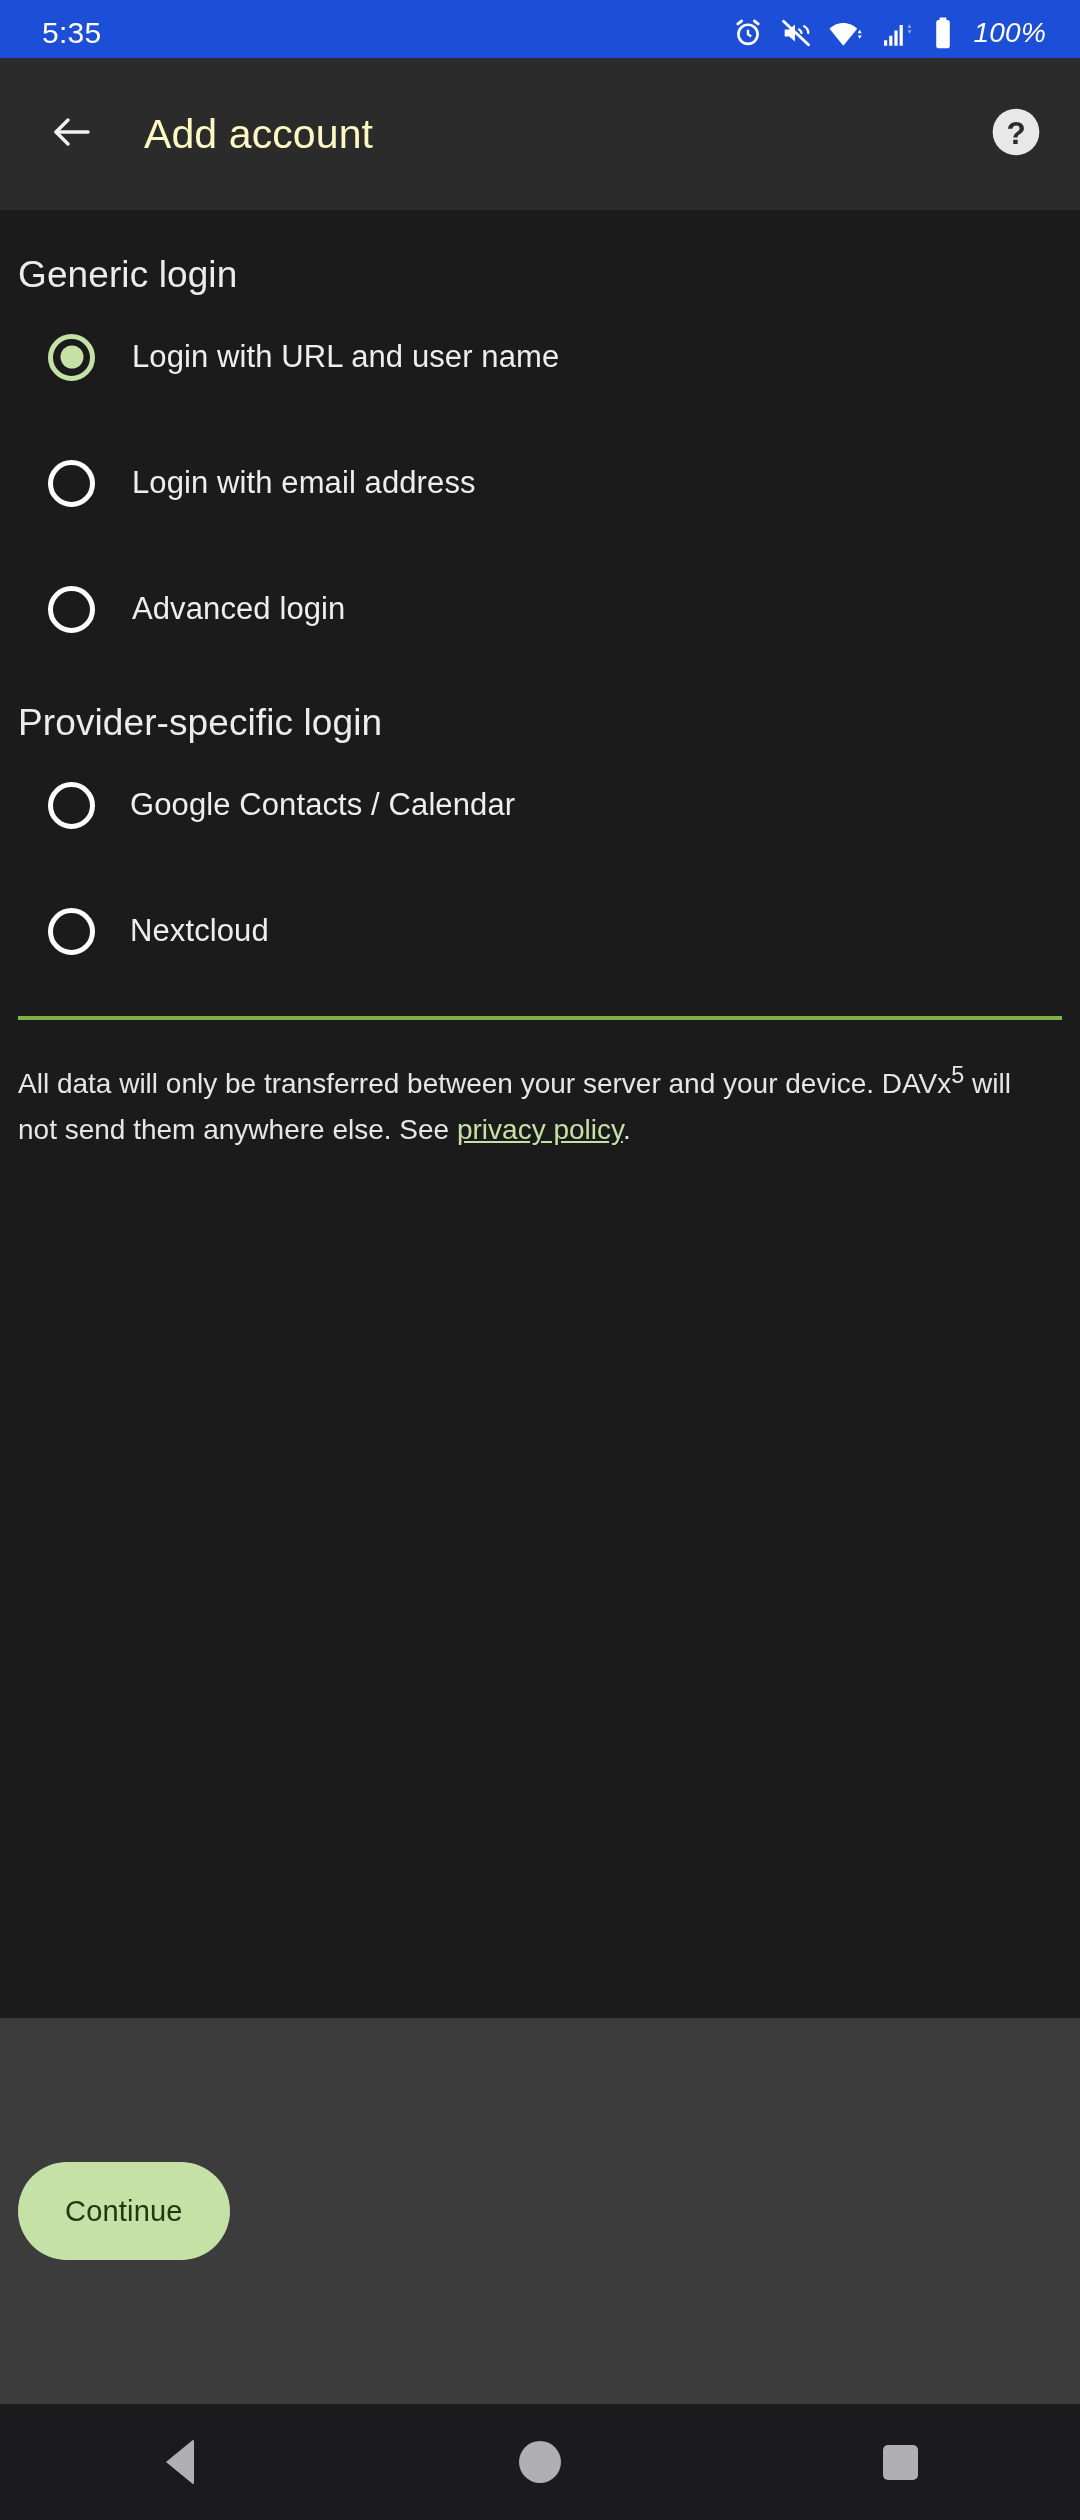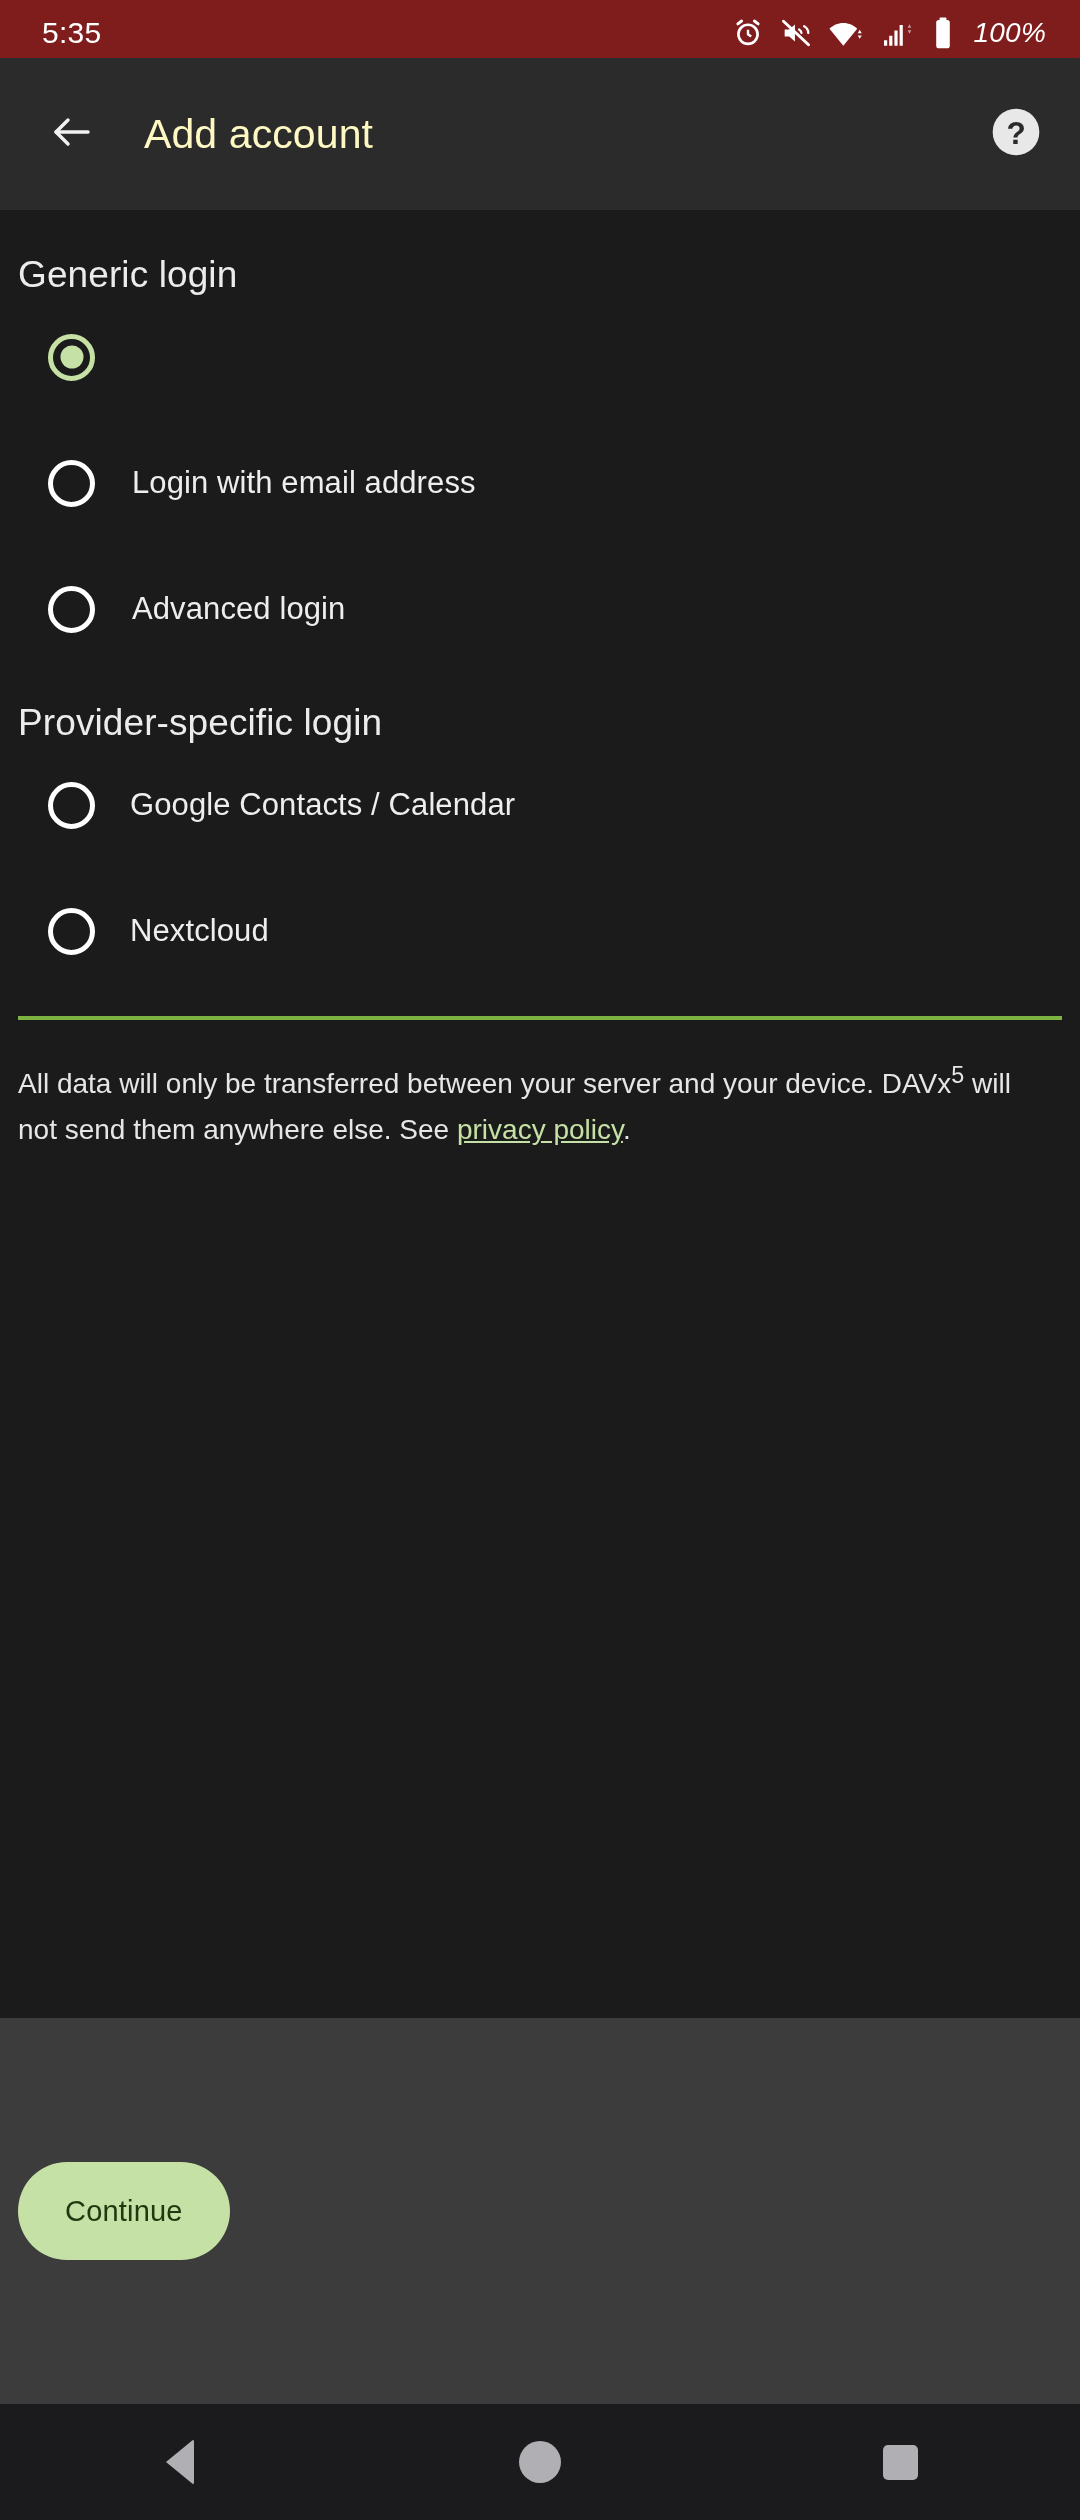--- a/index.html
+++ b/index.html
@@ -15,21 +15,21 @@
     width: 1080px;
     height: 2520px;
     background: #1b1b1b;
     display: flex;
     flex-direction: column;
   }
 
   
   .statusbar {
     height: 58px;
-    background: #7f1d1d;
+    background: #1d4ed8;
     display: flex;
     align-items: center;
     padding: 8px 34px 0 42px;
     flex: none;
   }
   .status-time {
     color: #ffffff;
     font-size: 30px;
     letter-spacing: 0.3px;
   }
@@ -275,20 +275,21 @@
       </span>
     </div>
   </div>
 
   <div class="content">
 
     <div class="section-title">Generic login</div>
 
     <div class="option-row">
       <div class="radio checked"></div>
+      <div class="option-label">Login with URL and user name</div>
     </div>
 
     <div class="option-row">
       <div class="radio"></div>
       <div class="option-label">Login with email address</div>
     </div>
 
     <div class="option-row">
       <div class="radio"></div>
       <div class="option-label">Advanced login</div>

